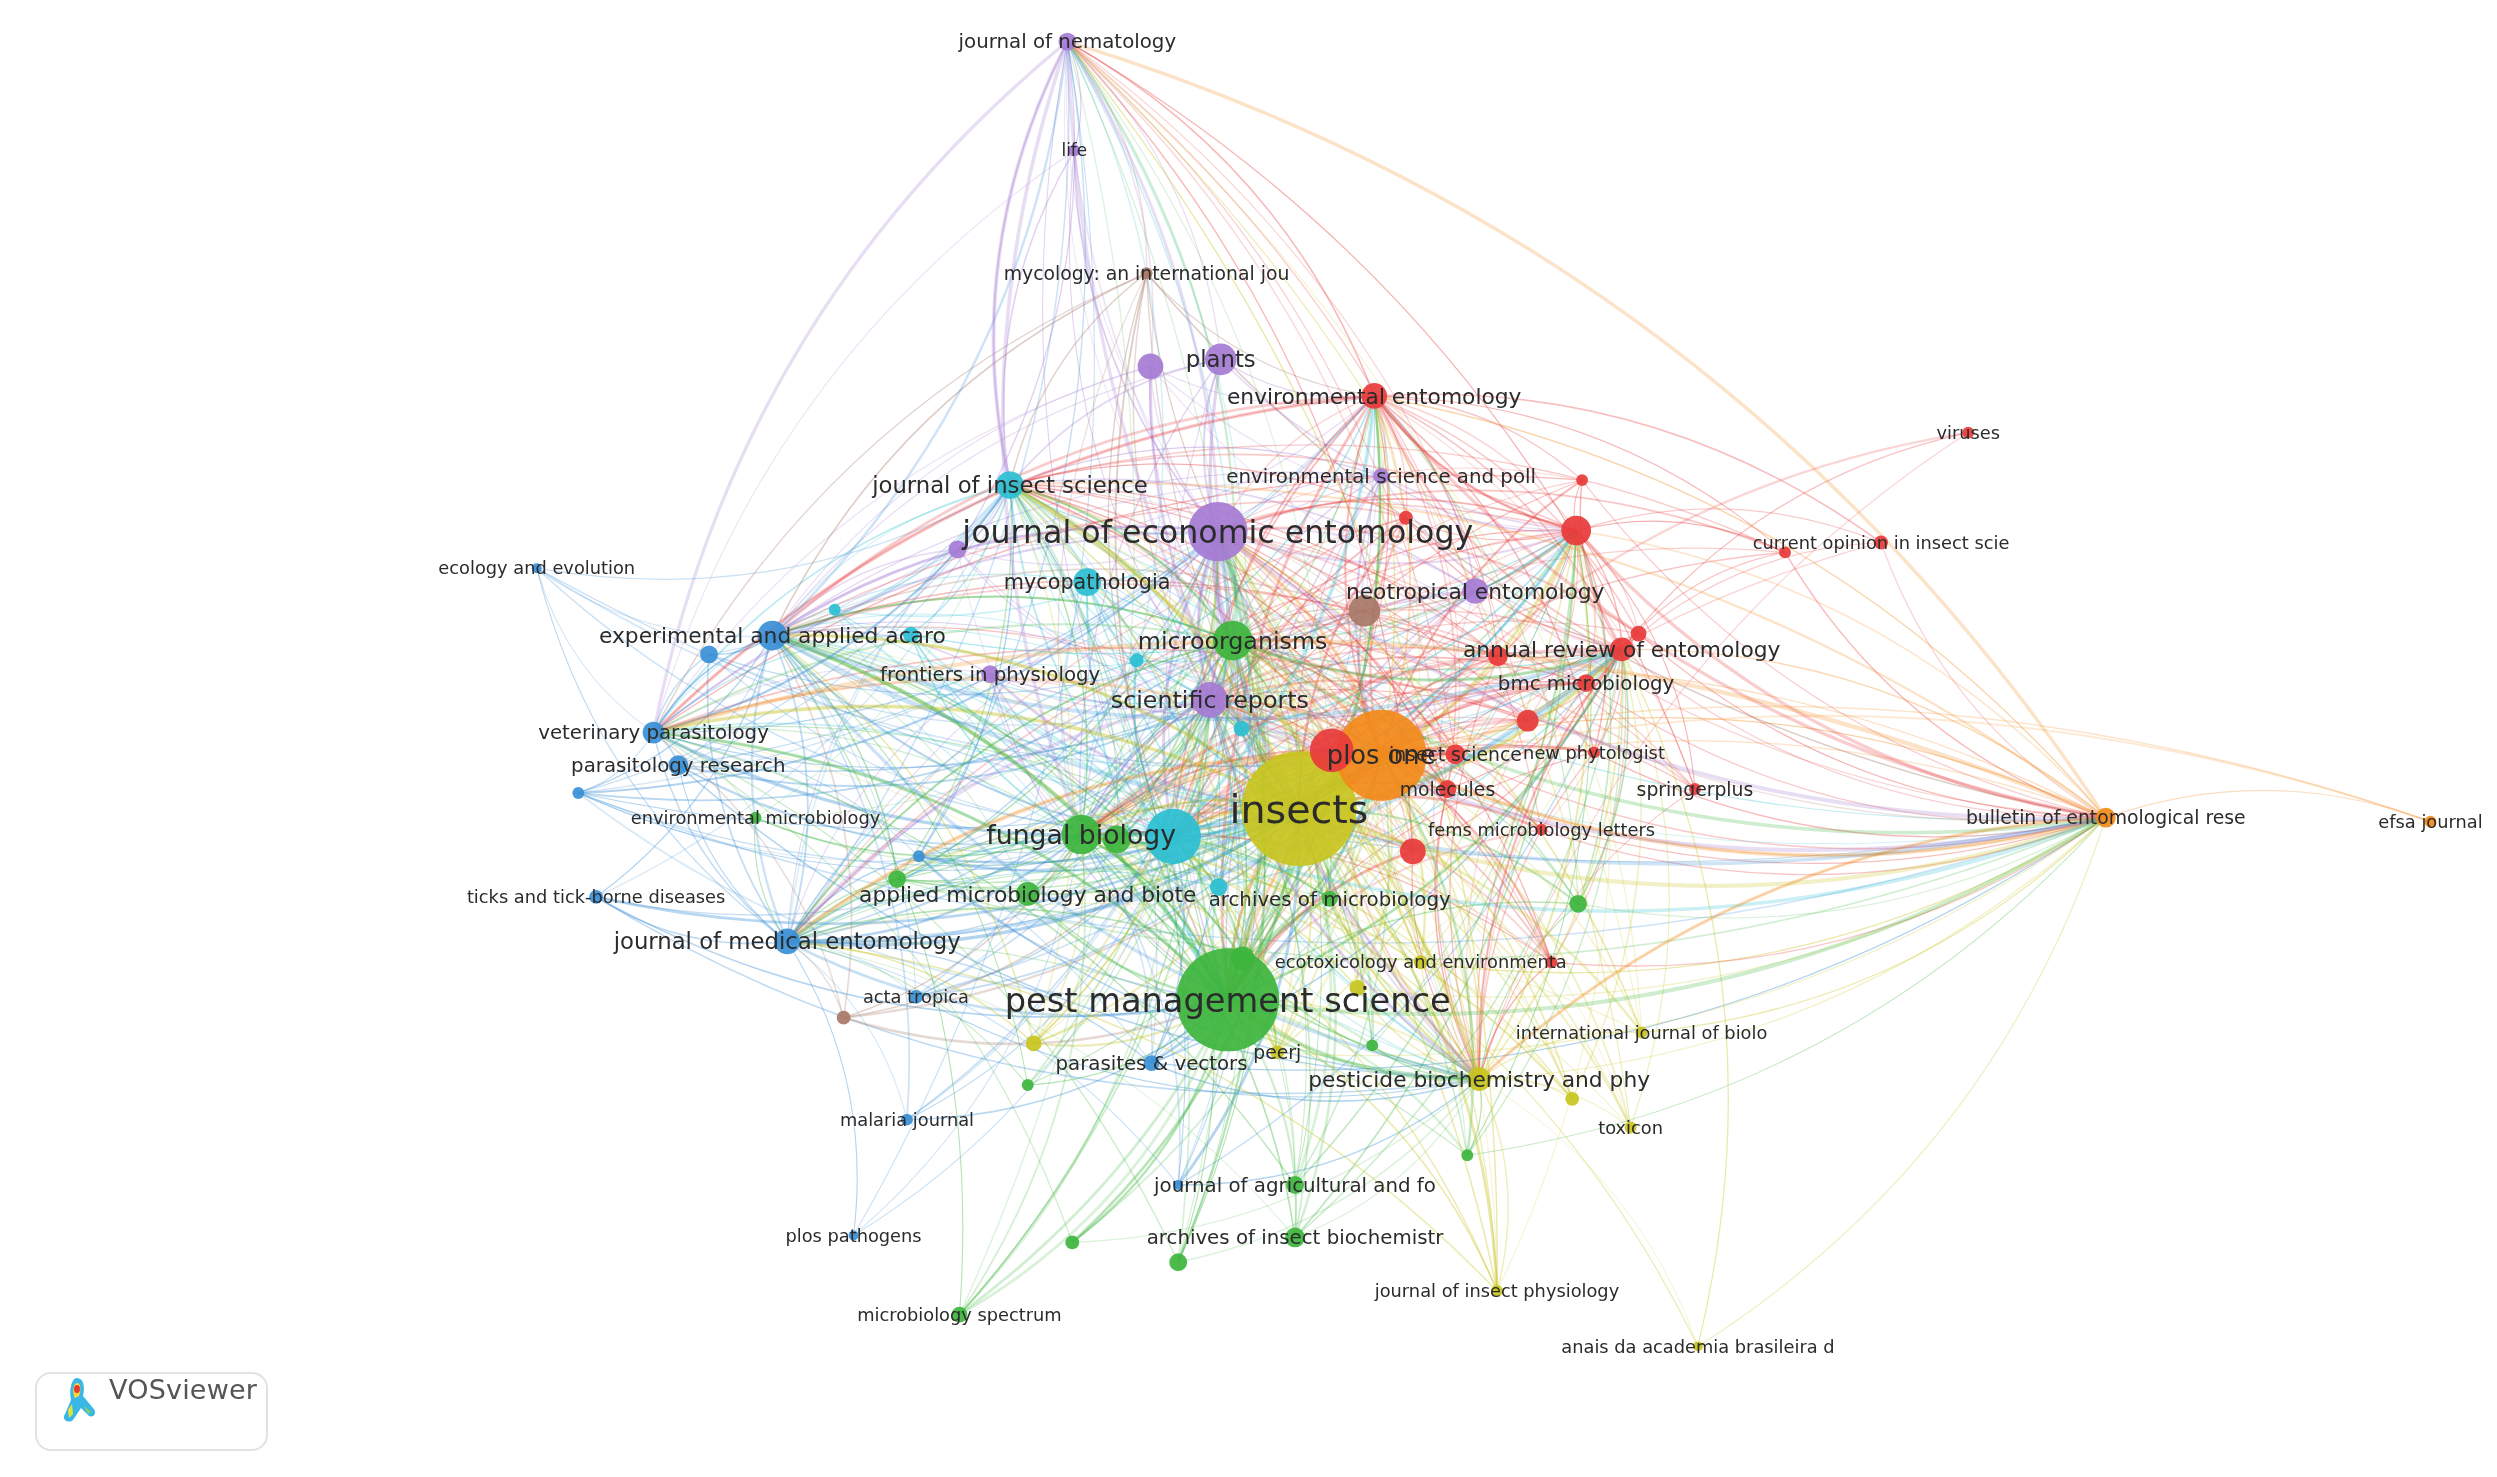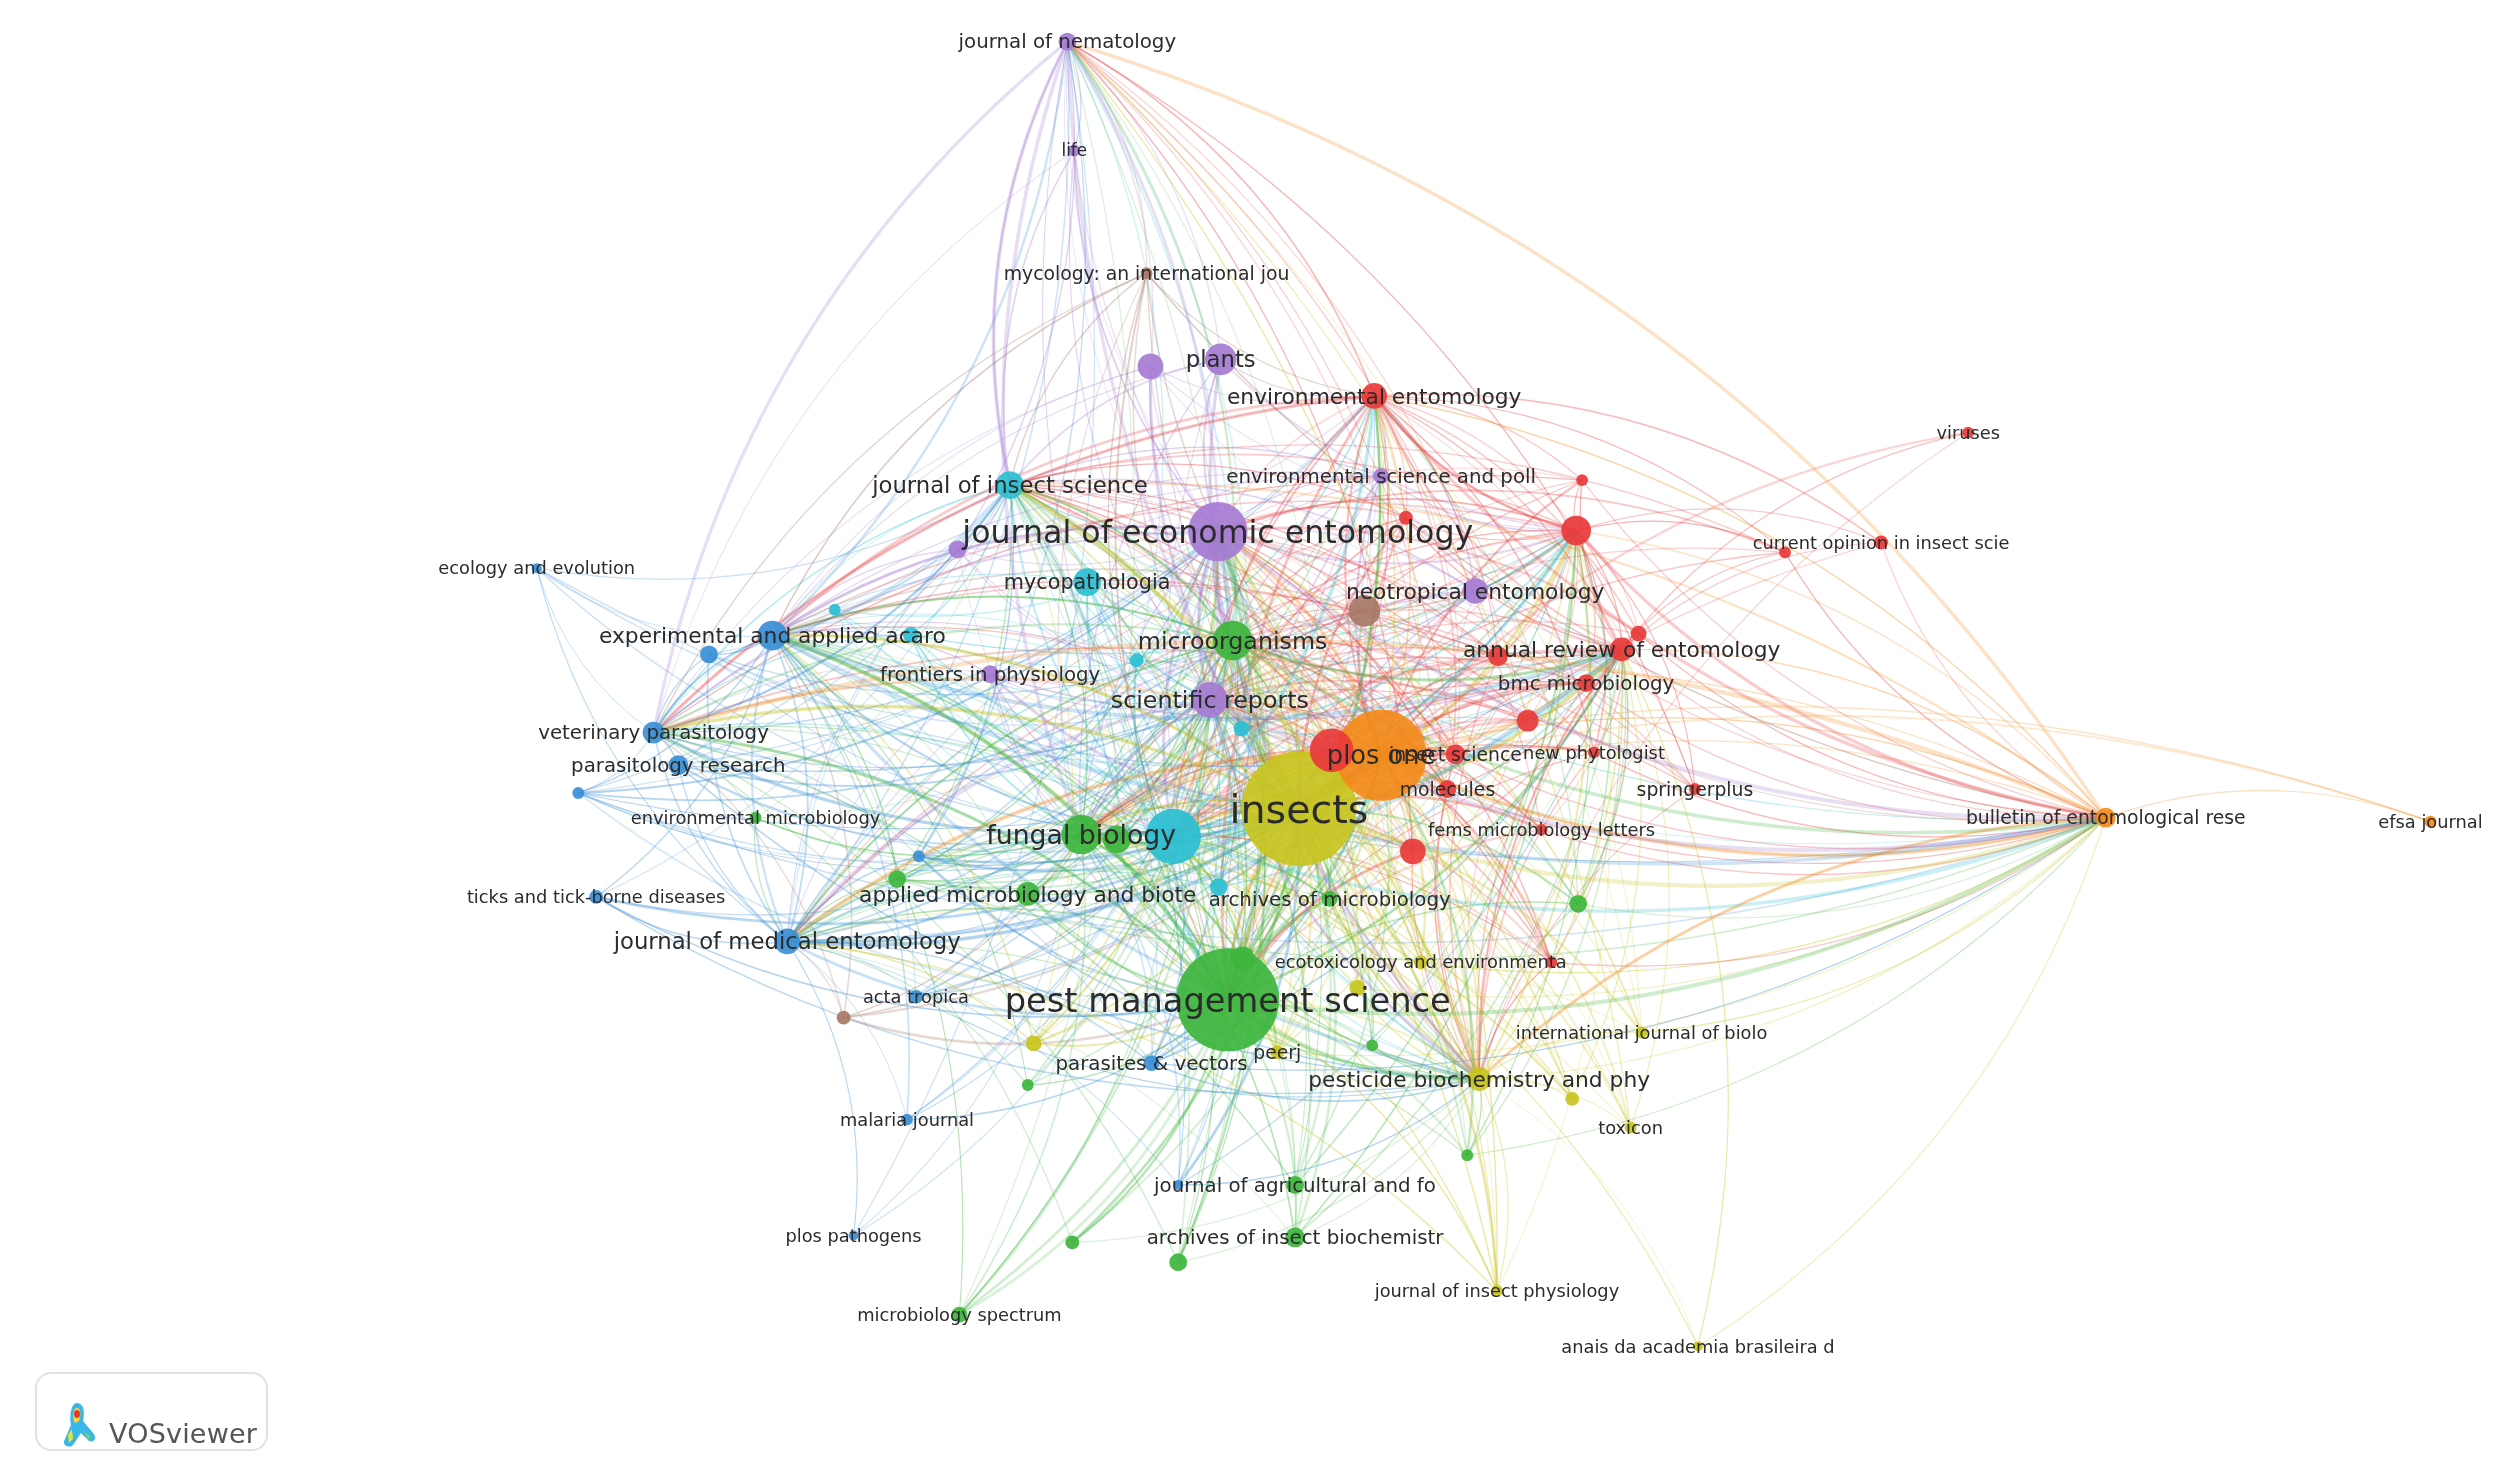--- a/index.html
+++ b/index.html
@@ -1,19 +1,19 @@
 <!DOCTYPE html>
 <html><head>
 <meta charset="utf-8">
 <style>
   html, body { margin:0; padding:0; background:#ffffff; }
   body { width:2498px; height:1477px; position:relative; overflow:hidden; font-family:"Liberation Sans", "DejaVu Sans", sans-serif; }
   #network { position:absolute; left:0; top:0; width:2498px; height:1477px; }
   .node-label { font-family:"DejaVu Sans", "Liberation Sans", sans-serif; fill:#2b2b2b; }
-  .badge { position:absolute; left:35px; top:1372px; width:233px; height:79px; border:2px solid #e2e2e2; border-radius:16px; background:#fff; box-sizing:border-box; display:flex; align-items:flex-end; padding-left:20px; }
+  .badge { position:absolute; left:35px; top:1372px; width:233px; height:79px; border:2px solid #e2e2e2; border-radius:16px; background:#fff; box-sizing:border-box; display:flex; align-items:flex-start; padding-left:20px; }
   .badge-logo { width:44px; height:50px; margin-right:8px; }
   .badge-text { font-family:"DejaVu Sans", "Liberation Sans", sans-serif; font-size:27px; color:#555; letter-spacing:0.2px; }
 </style>
 </head>
 <body>
 
 <svg id="network" viewBox="0 0 2523 1492" xmlns="http://www.w3.org/2000/svg">
   <g id="edges">
       <path d="M1312,817 Q1363.22,804.94 1395,763" fill="none" stroke="#c8c41f" stroke-width="2.94" stroke-opacity="0.21"></path>
       <path d="M1312,817 Q1241.26,900.54 1240,1010" fill="none" stroke="#c8c41f" stroke-width="2.63" stroke-opacity="0.29"></path>

